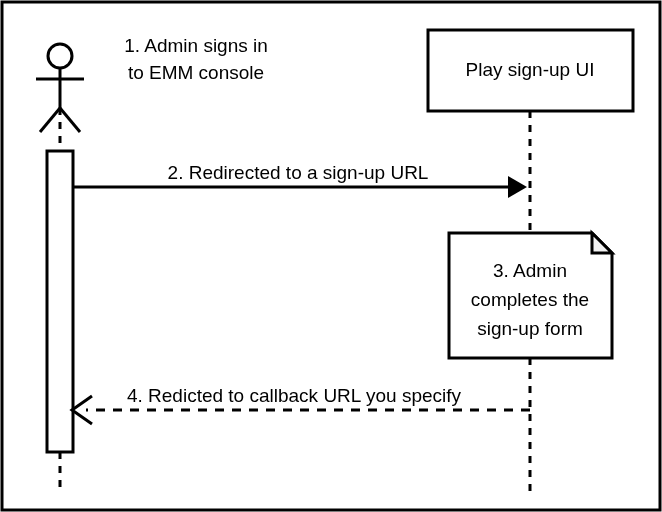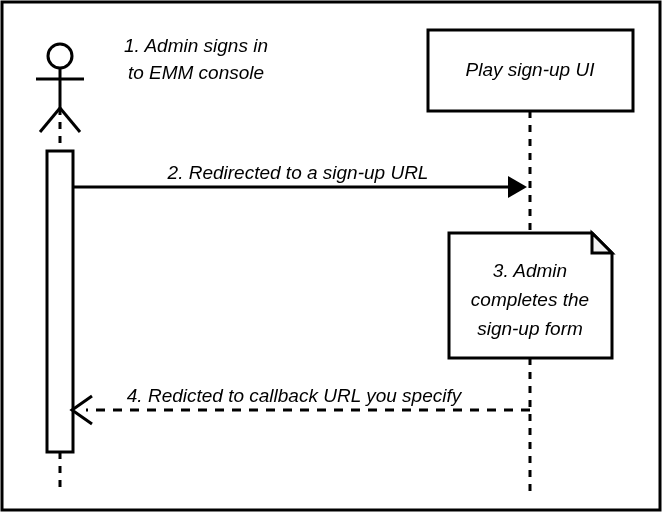--- a/index.html
+++ b/index.html
@@ -9,21 +9,20 @@
   }
   body {
     font-family: "Liberation Sans", sans-serif;
   }
   #diagram-root {
     position: relative;
     width: 662px;
     height: 512px;
     background: #ffffff;
     overflow: hidden;
-    font-style: italic;
   }
   #diagram-svg {
     position: absolute;
     left: 0;
     top: 0;
   }
   .dg-text {
     font-family: "Liberation Sans", sans-serif;
     font-size: 19px;
     fill: #000000;

